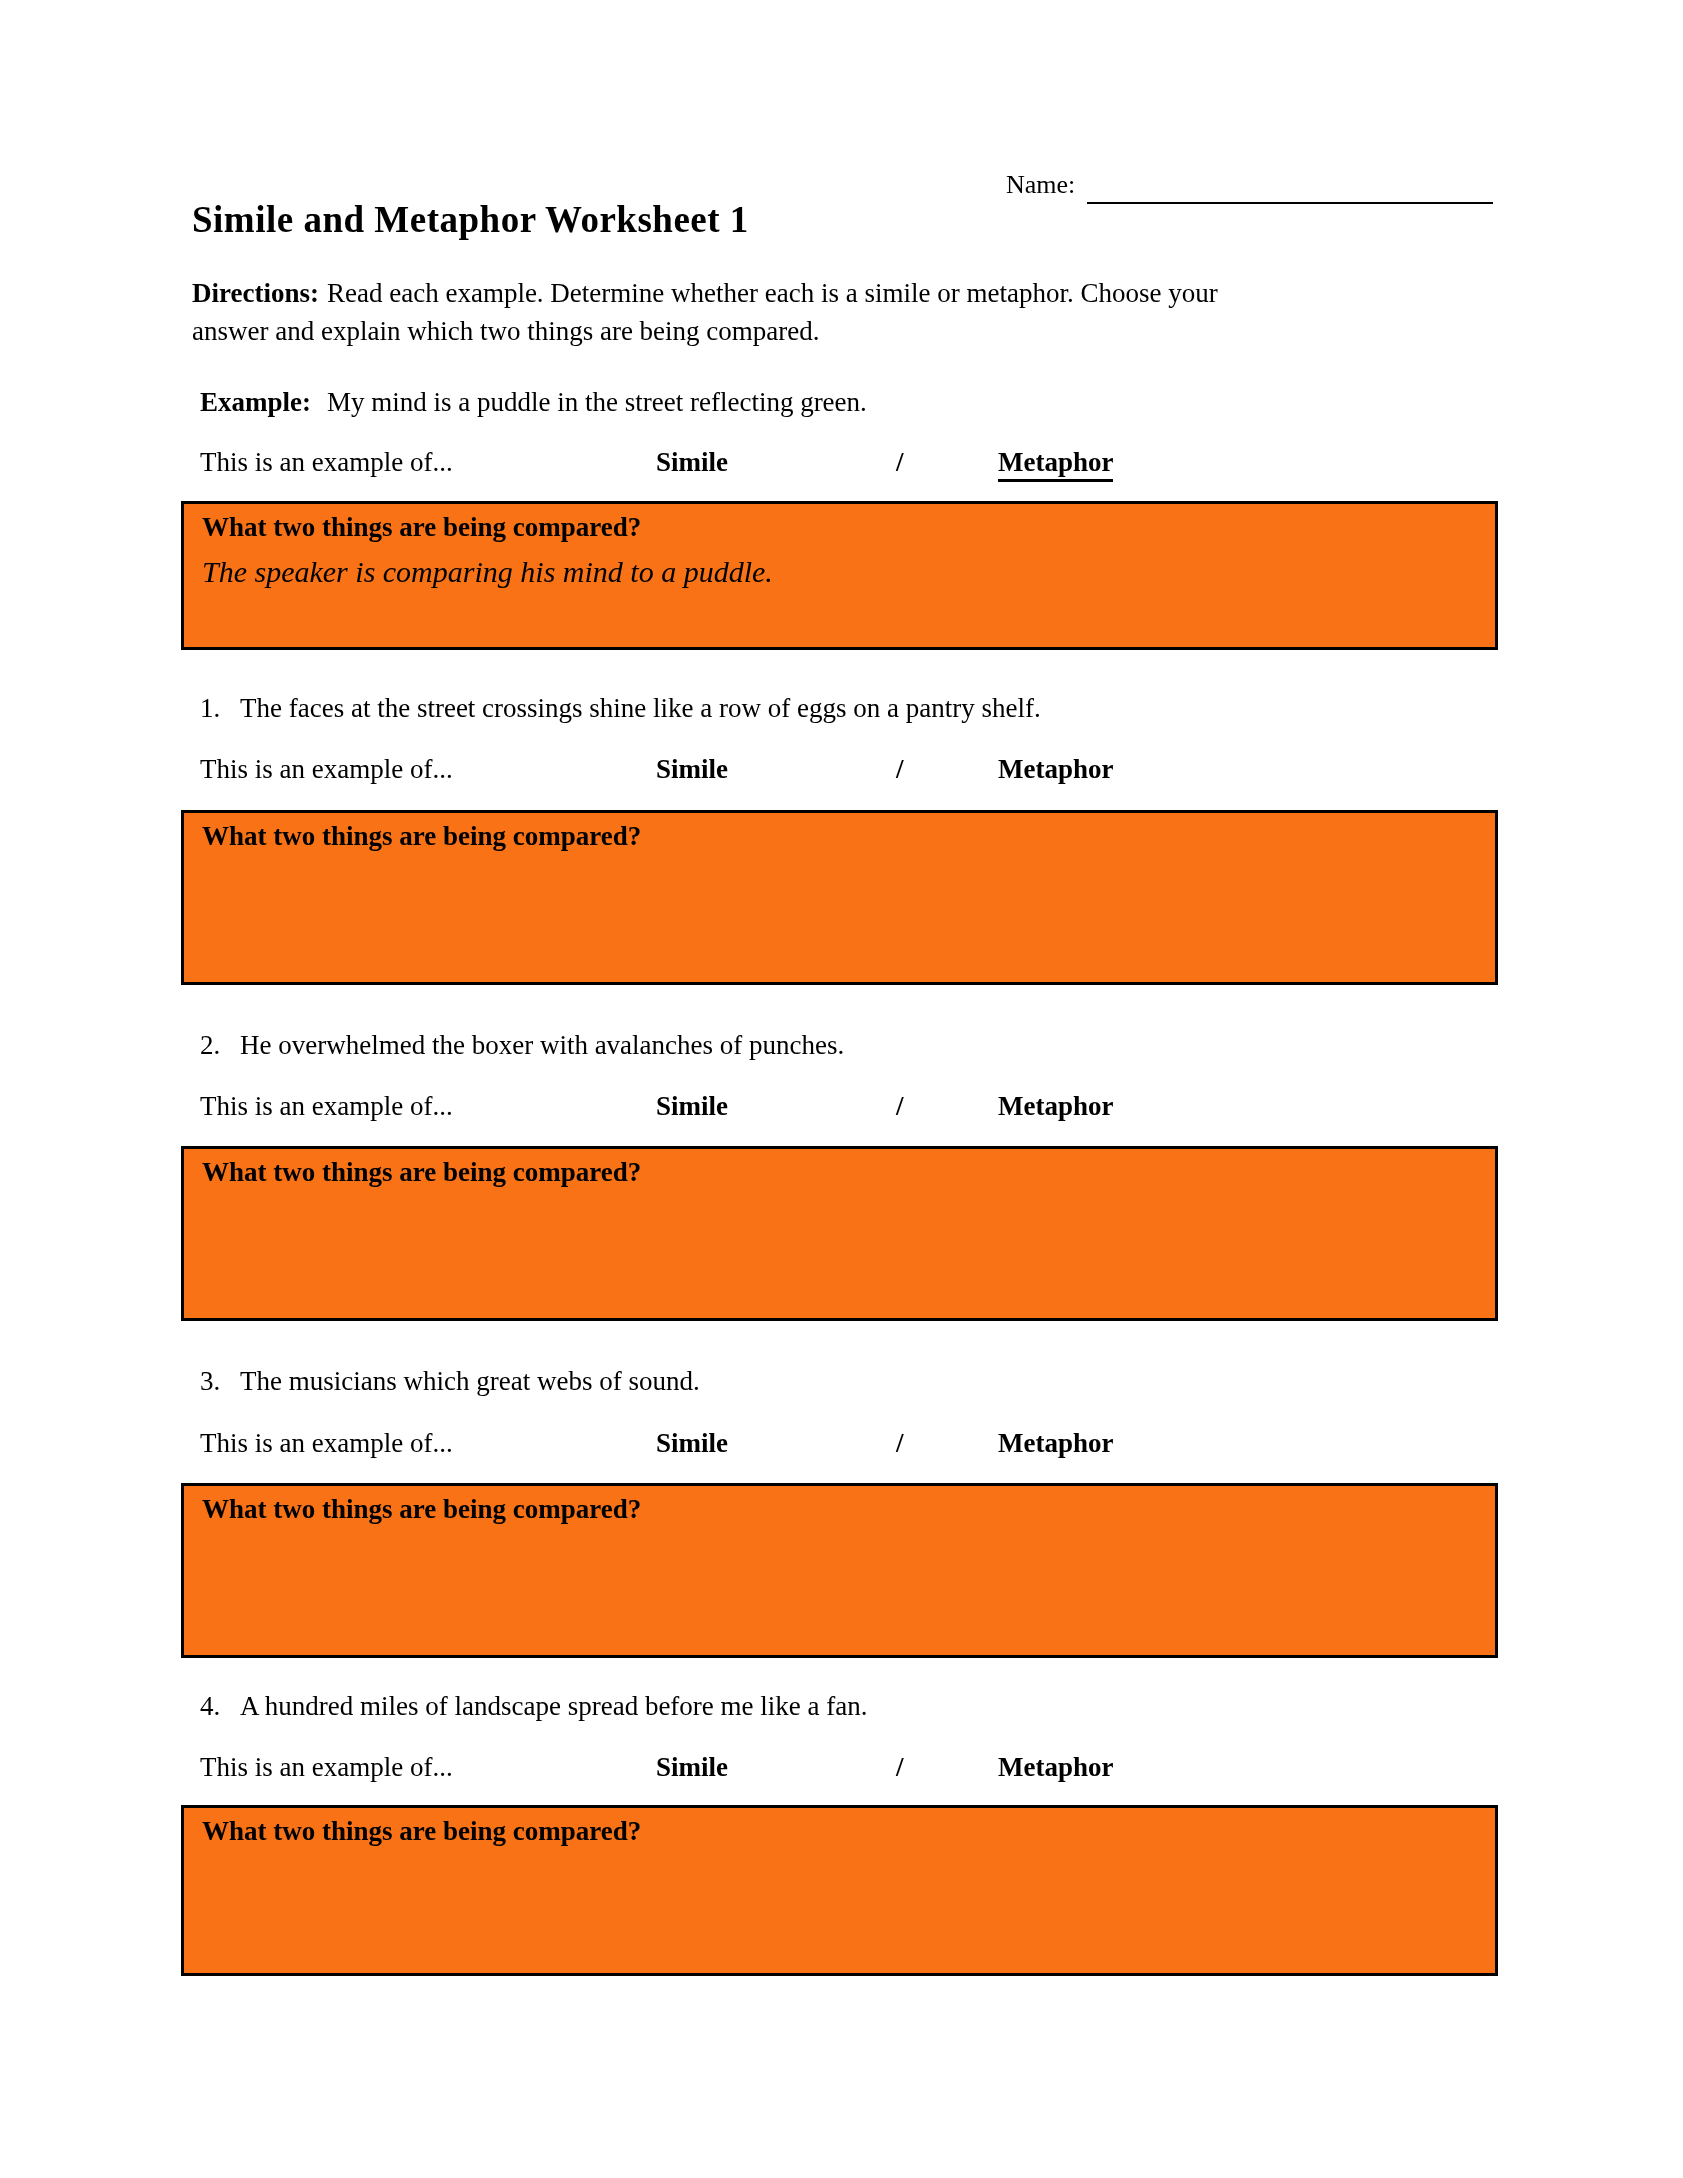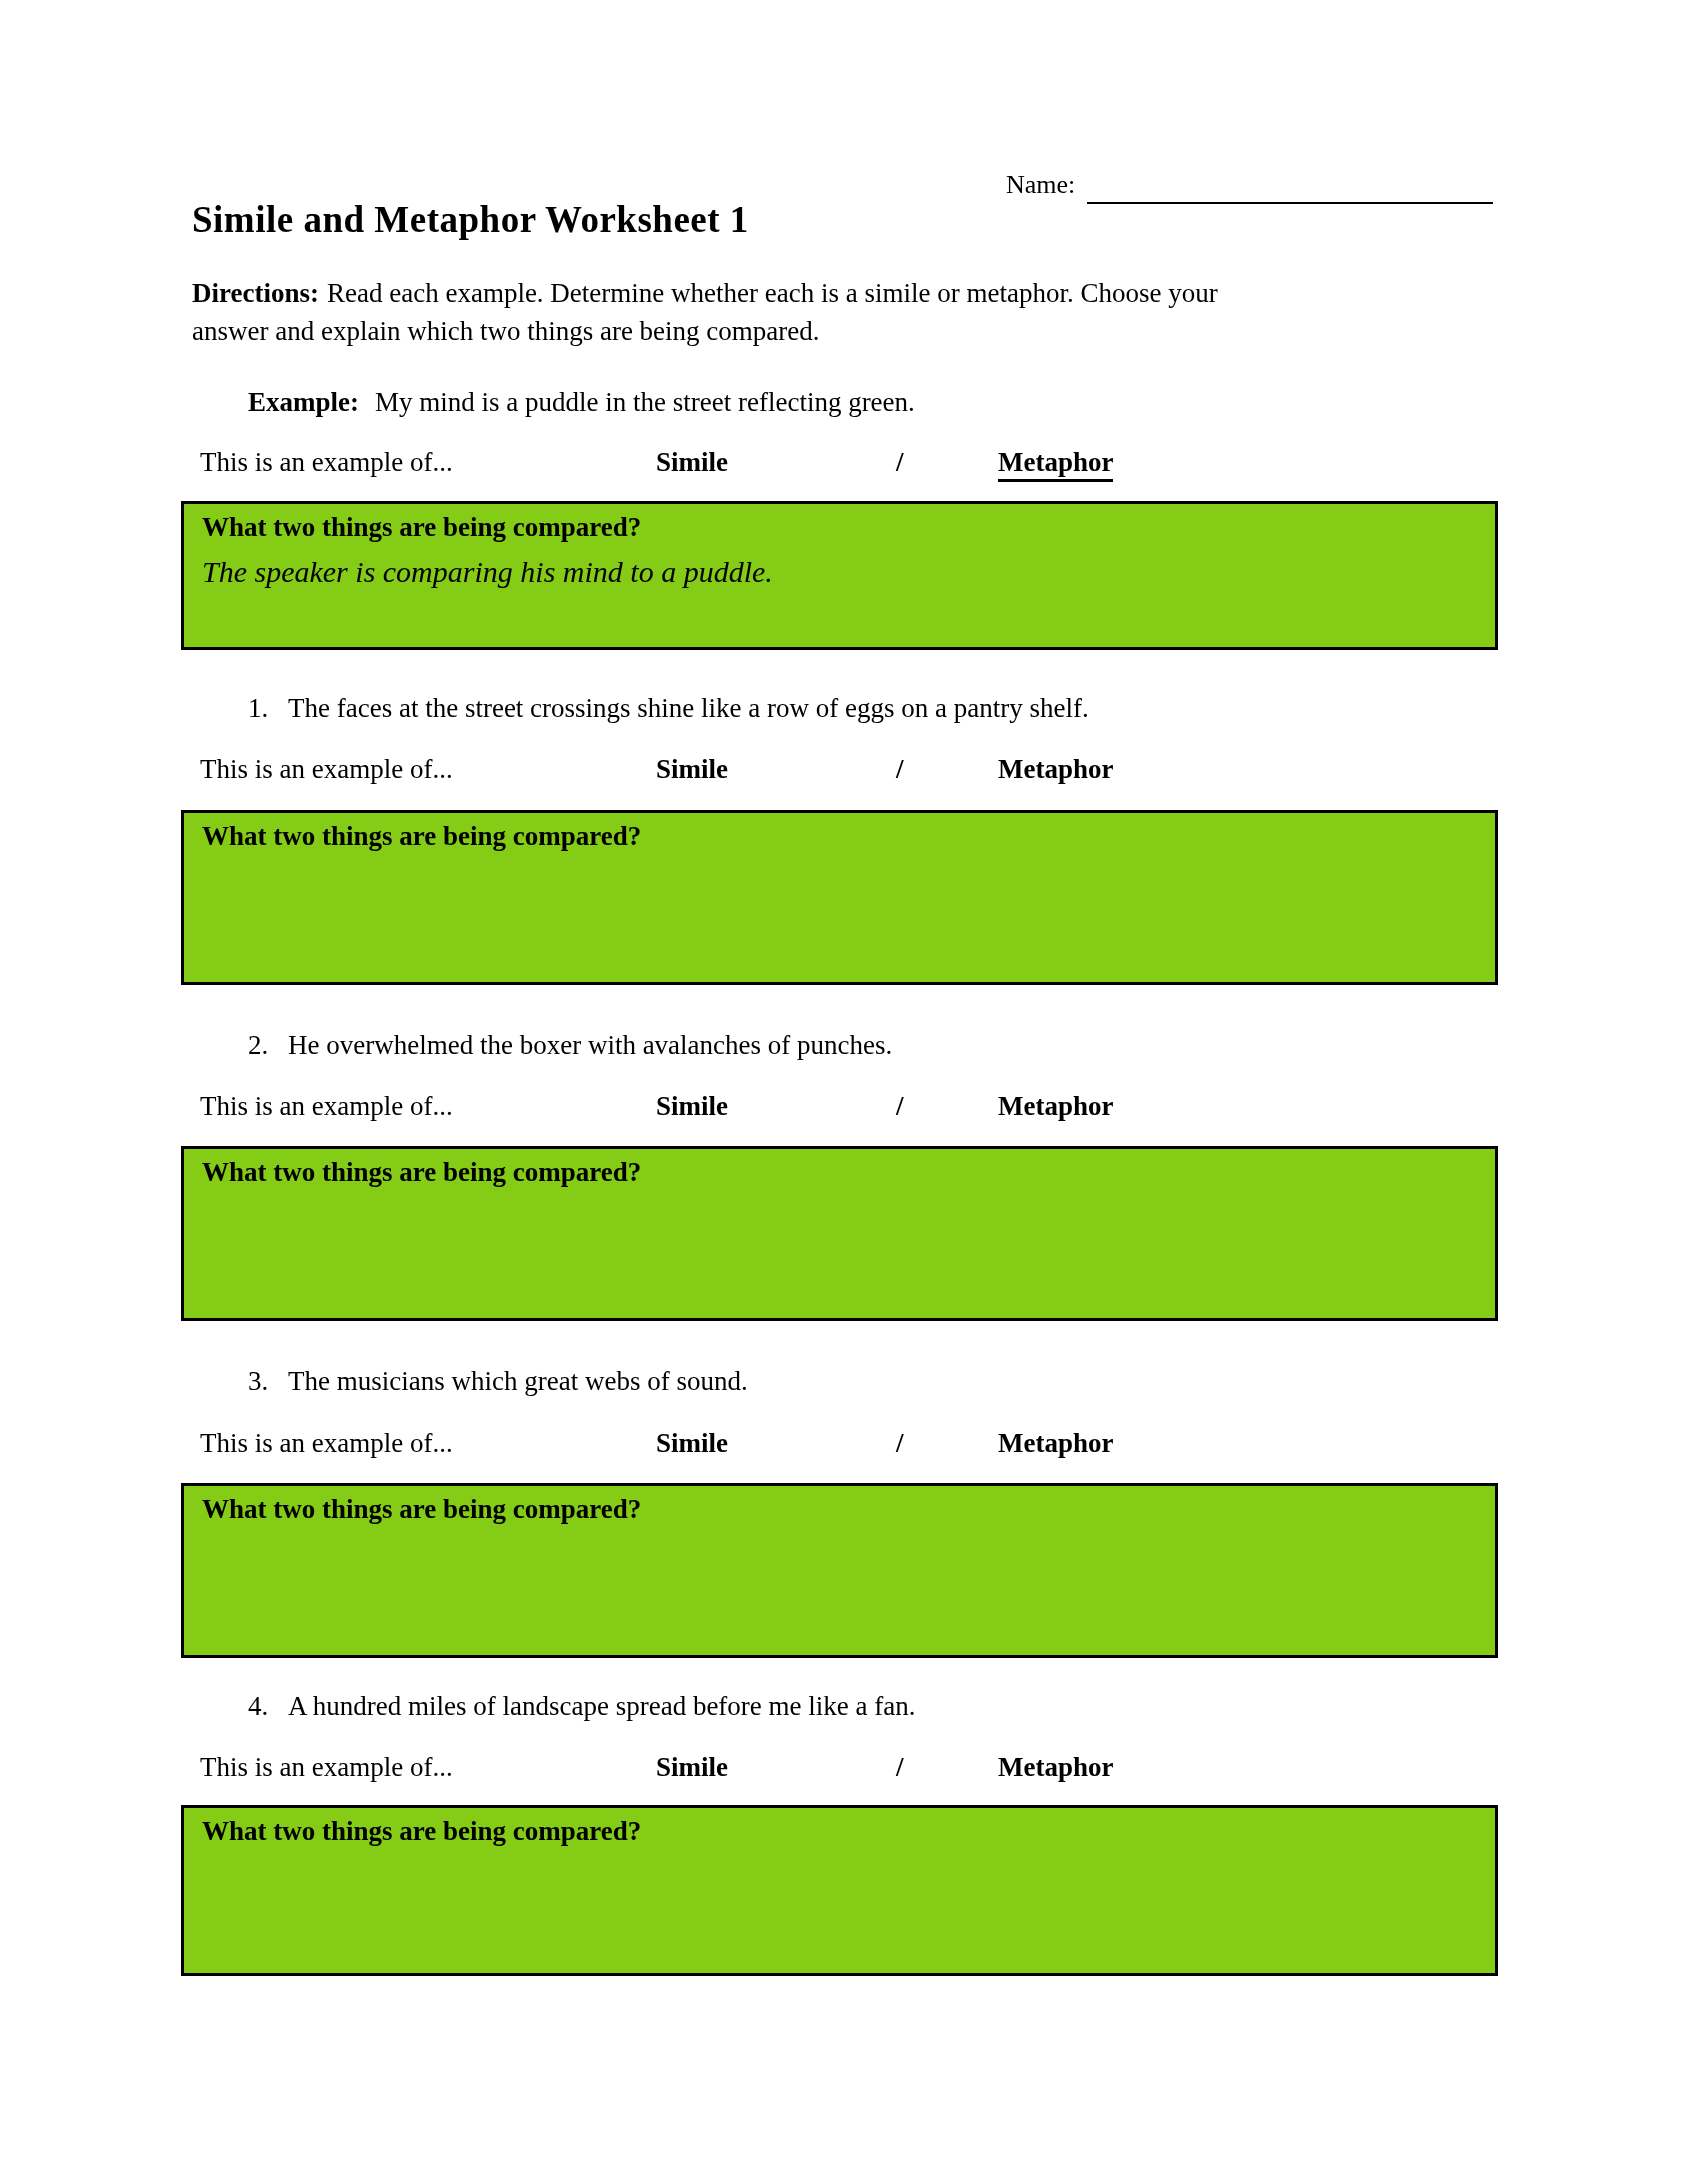--- a/index.html
+++ b/index.html
@@ -50,21 +50,20 @@
     line-height: 38px;
   }
   .lead-label { font-weight: bold; margin-right: 8px; }
 
   
   .sentence-line {
     position: absolute;
     left: 200px;
     font-size: 27px;
     white-space: nowrap;
-    margin-left: 48px;
   }
   .ex-label { font-weight: bold; margin-right: 16px; }
   .q-num { display: inline-block; min-width: 40px; }
 
   .answer-row {
     position: absolute;
     left: 0;
     width: 1683px;
     height: 38px;
     font-size: 27px;
@@ -74,21 +73,21 @@
   .answer-row .slash    { position: absolute; left: 896px;  font-weight: bold; }
   .answer-row .opt-met  { position: absolute; left: 998px; font-weight: bold; }
   .selected { border-bottom: 3px solid #000000; padding-bottom: 1px; }
 
   .answer-box {
     position: absolute;
     left: 181px;
     width: 1317px;
     box-sizing: border-box;
     border: 3px solid #000000;
-    background: #84cc16;
+    background: #f97316;
     padding: 8px 18px;
   }
   .box-header {
     font-size: 27px;
     font-weight: bold;
   }
   .ex-answer {
     font-size: 30px;
     font-style: italic;
     margin-top: 12px;

